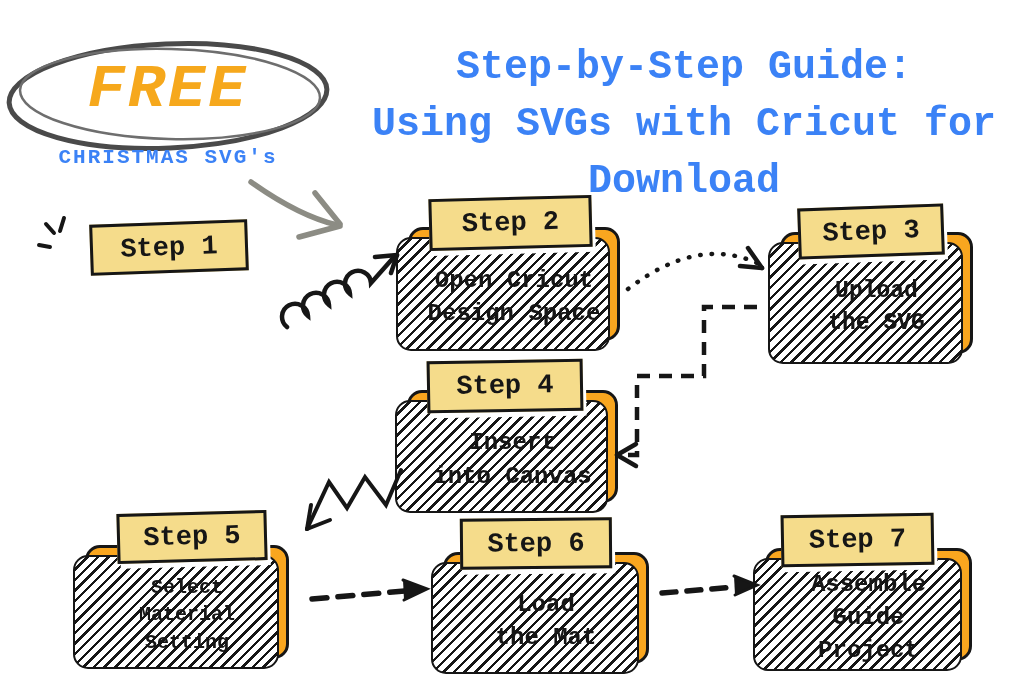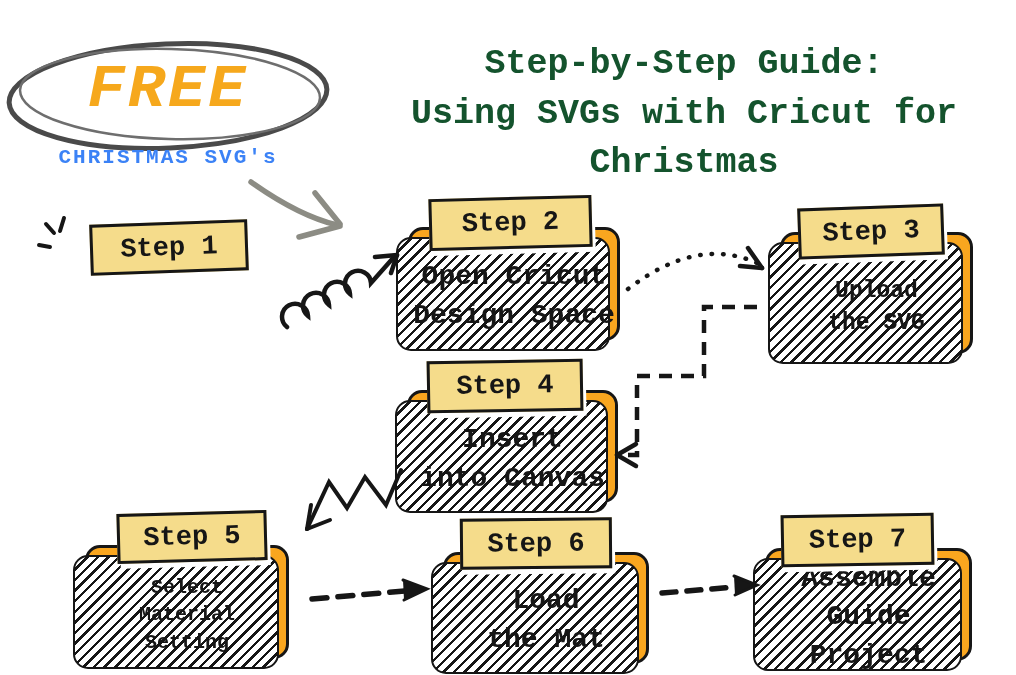--- a/index.html
+++ b/index.html
@@ -18,39 +18,39 @@
     color:#F6A81C;
   }
   .logo-sub {
     position:absolute; left:0; top:128px; width:336px; text-align:center;
     font-size:21px; font-weight:700; letter-spacing:2px; color:#3b82f6;
   }
 
   
   .title {
     position:absolute; left:352px; top:40px; width:664px; text-align:center;
-    color:#14532d; font-weight:600; line-height:1.42; font-size:35px;
+    color:#3b82f6; font-weight:600; line-height:1.42; font-size:40px;
     letter-spacing:0px;
   }
 
   
   .box {
     position:absolute; background:#F9A61F; border:3px solid #161616;
     border-radius:15px; z-index:1;
     display:flex; flex-direction:column; justify-content:center; align-items:center;
     text-align:center; color:#161616; font-weight:600;
   }
   .box::before {
     content:""; position:absolute; z-index:-1;
     left:-15px; right:7px; top:7px; bottom:-13px;
     border:2px solid #161616; border-radius:15px;
     background:repeating-linear-gradient(135deg, #161616 0 2.5px, #ffffff 2.5px 7.5px);
   }
   .box .line { display:block; line-height:1.38; }
-  .body-2l { font-size:28px; padding-top:26px; }
+  .body-2l { font-size:24px; padding-top:26px; }
   .body-2l-sm { font-size:23px; padding-top:30px; }
   .body-3l { font-size:20px; padding-top:26px; }
 
   .tab {
     position:absolute; background:#F5DC8B; border:3px solid #161616;
     z-index:2; display:flex; align-items:center; justify-content:center;
     font-size:27px; font-weight:700; color:#161616;
     box-shadow:3px 5px 0 #ffffff;
   }
 
@@ -66,21 +66,21 @@
     <svg class="logo-ellipse-svg" width="345" height="160" viewBox="0 0 345 160">
       <ellipse cx="168" cy="78" rx="159" ry="52" fill="none" stroke="#4A4A4A" stroke-width="5" transform="rotate(-2.5 168 78)"></ellipse>
       <ellipse cx="170" cy="76" rx="150" ry="45" fill="none" stroke="#6E6E6E" stroke-width="2.5" transform="rotate(1.5 170 76)"></ellipse>
     </svg>
     <div class="logo-free">FREE</div>
     <div class="logo-sub">CHRISTMAS SVG's</div>
   </div>
 
   <div class="title">
     <div>Step-by-Step Guide:</div>
-    <div>Using SVGs with Cricut for Christmas</div>
+    <div>Using SVGs with Cricut for Download</div>
   </div>
 
   <div class="tab" style="left:90px; top:222px; width:158px; height:51px; transform:rotate(-2deg);">Step 1</div>
 
   <div class="box body-2l" style="left:408px; top:227px; width:212px; height:114px;">
     <span class="line">Open Cricut</span>
     <span class="line">Design Space</span>
   </div>
   <div class="tab" style="left:429px; top:197px; width:163px; height:52px; transform:rotate(-1.5deg);">Step 2</div>
 

